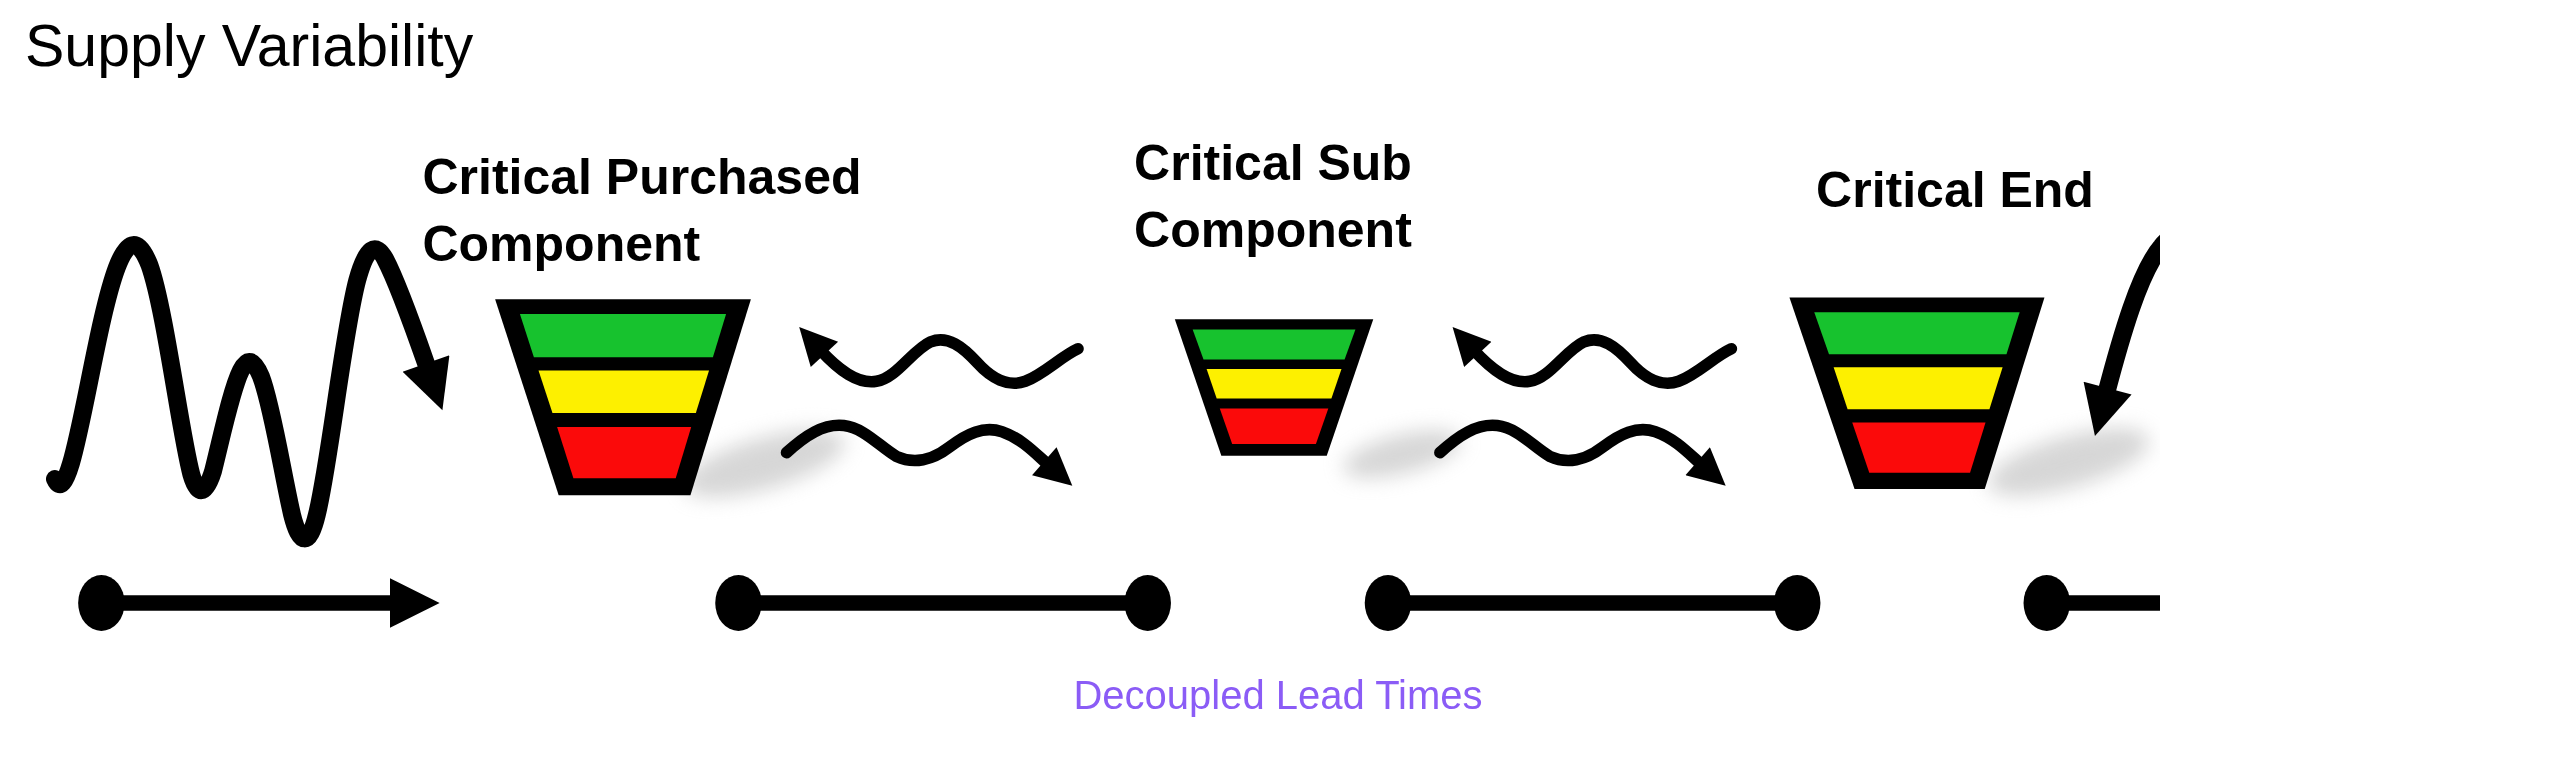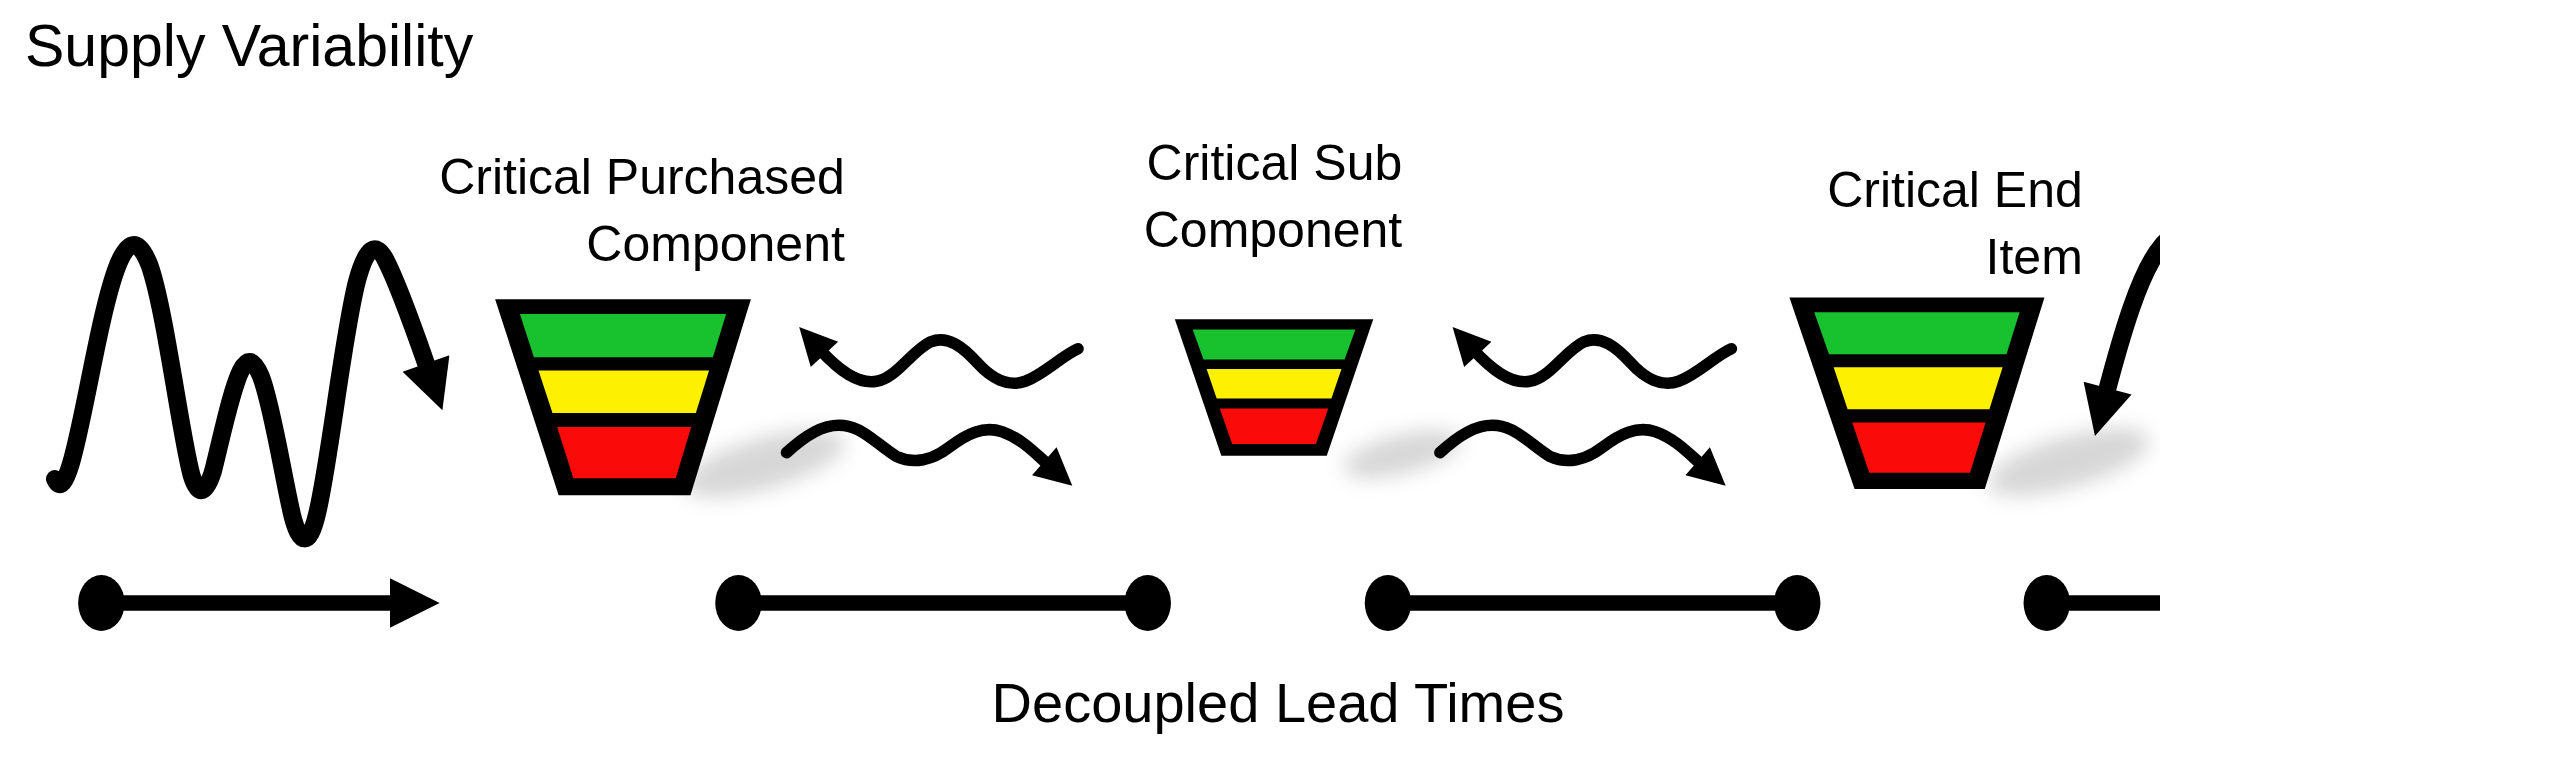--- a/index.html
+++ b/index.html
@@ -18,38 +18,39 @@
     font-size: 59px;
     line-height: 1;
     white-space: nowrap;
     color: #000000;
   }
   .title-supply { left: 25px; top: 17px; }
   .title-demand { left: 2072px; top: 36px; }
   .funnel-label {
     position: absolute;
     transform: translateX(-50%);
-    text-align: right;
+    text-align: left;
     font-size: 50px;
     line-height: 1.33;
     white-space: nowrap;
     color: #000000;
+    font-weight: bold;
   }
   .funnel-label-1 { left: 642px;  top: 144px; }
   .funnel-label-2 { left: 1273px; top: 130px; }
   .funnel-label-3 { left: 1915px; top: 157px; margin-left: 40px; }
   .footer-label {
     position: absolute;
     left: 1278px;
     top: 675px;
     transform: translateX(-50%);
-    font-size: 56px;
+    font-size: 40px;
     line-height: 1;
     white-space: nowrap;
-    color: #000000;
+    color: #8b5cf6;
   }
 </style>
 </head>
 <body>
 
 <div class="canvas">
 
   <svg class="artwork" width="2576" height="758" viewBox="0 0 3322 978">
     <defs>
       <marker id="arrow-big" viewBox="0 0 10 10" refX="1.5" refY="5" markerWidth="78" markerHeight="64" orient="auto-start-reverse" markerUnits="userSpaceOnUse">
@@ -181,19 +182,18 @@
     <div>Component</div>
   </div>
 
   <div class="funnel-label funnel-label-2">
     <div>Critical Sub</div>
     <div>Component</div>
   </div>
 
   <div class="funnel-label funnel-label-3">
     <div>Critical End</div>
-    <div>Item</div>
   </div>
 
   <div class="footer-label">Decoupled Lead Times</div>
 
 </div>
 
 
 </body></html>

